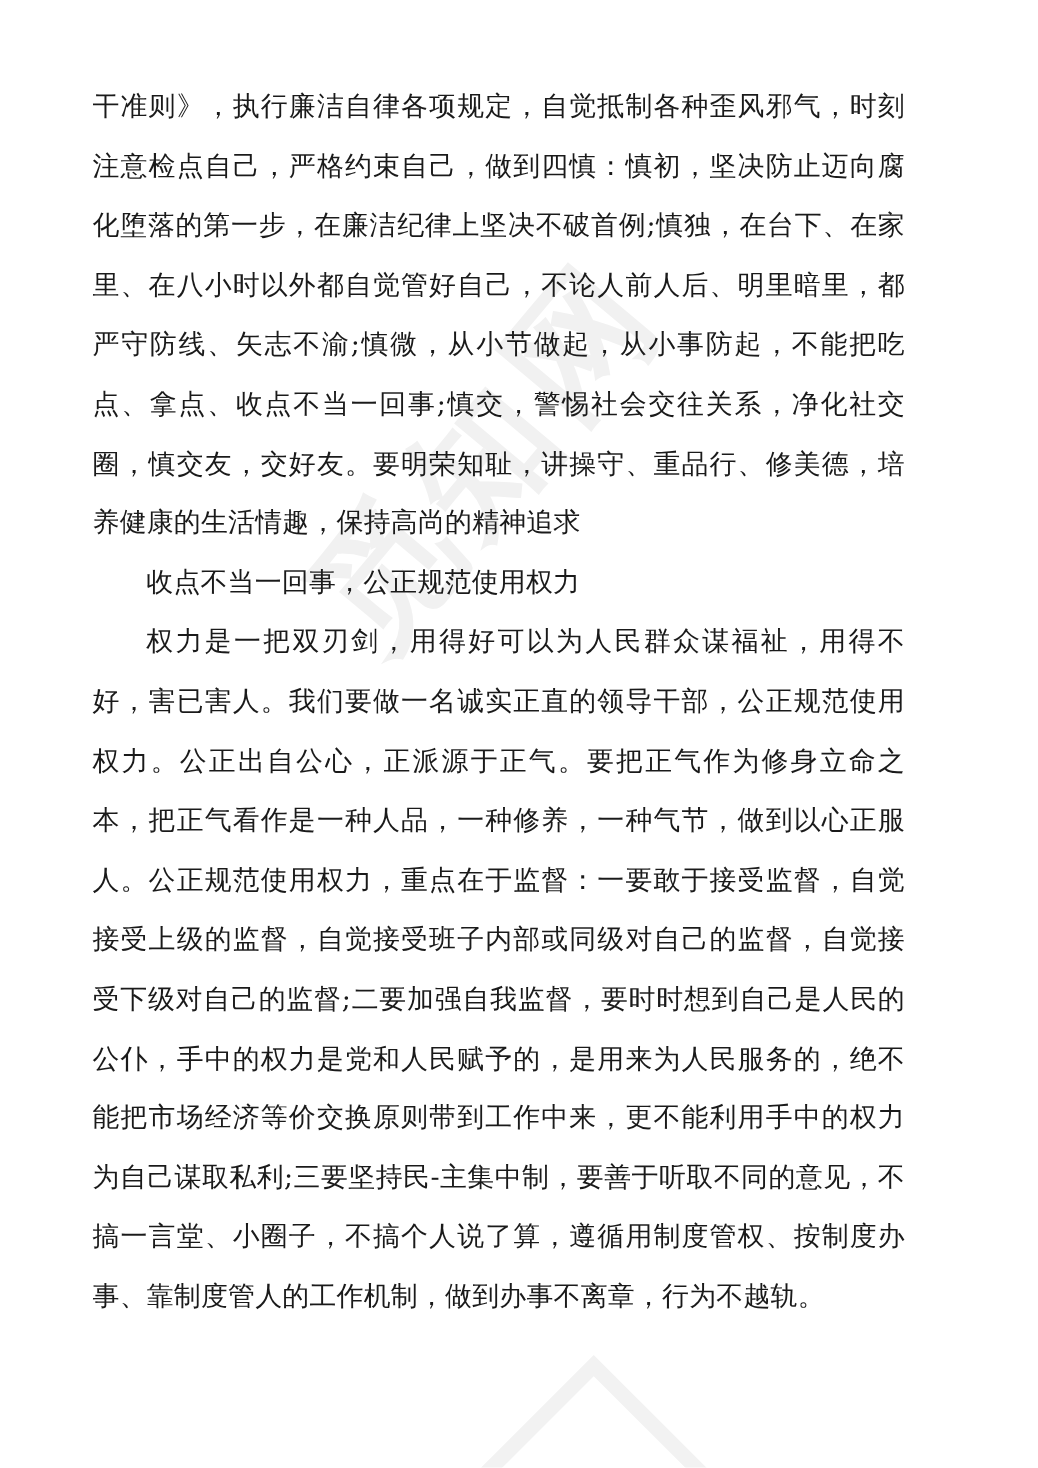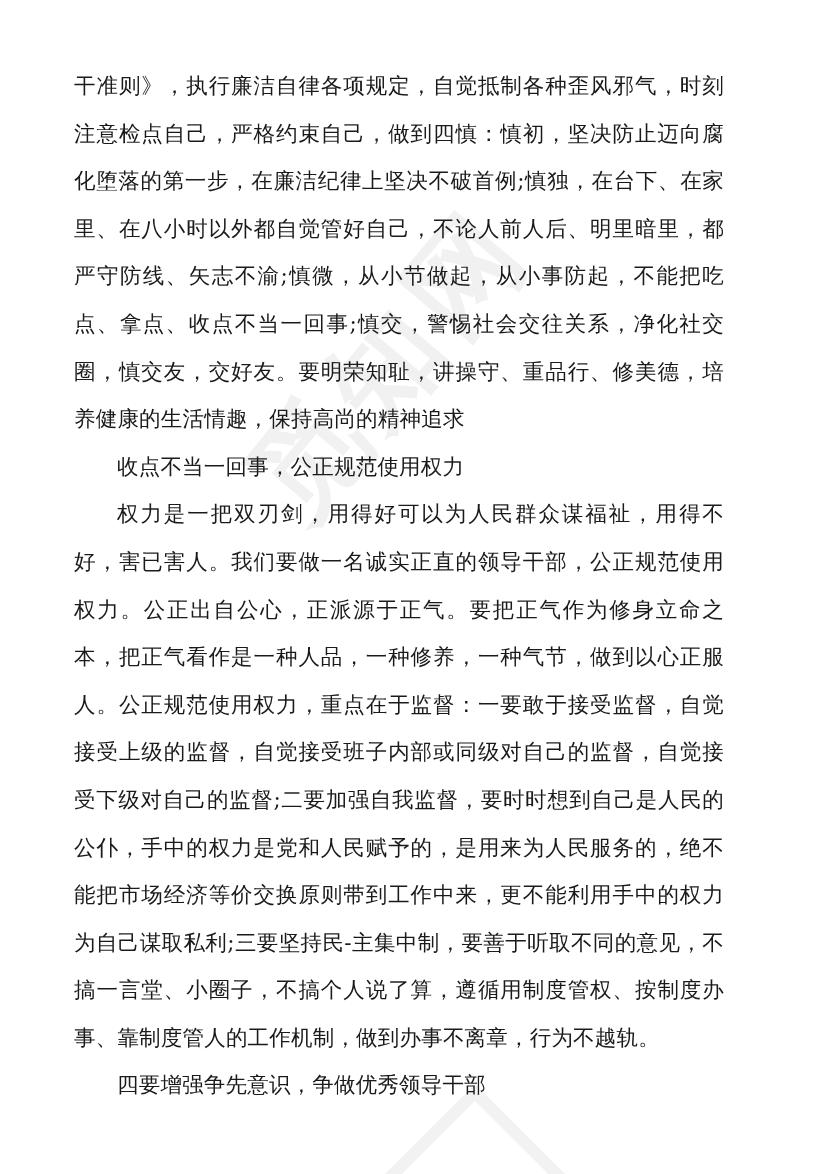--- a/index.html
+++ b/index.html
@@ -31,15 +31,14 @@
 <body>
 
 <div class="page">
   <div class="watermark wm1">觅知网</div>
   <div class="wm-diamond"></div>
 
   <div class="content">
     <p>干准则》，执行廉洁自律各项规定，自觉抵制各种歪风邪气，时刻注意检点自己，严格约束自己，做到四慎：慎初，坚决防止迈向腐化堕落的第一步，在廉洁纪律上坚决不破首例;慎独，在台下、在家里、在八小时以外都自觉管好自己，不论人前人后、明里暗里，都严守防线、矢志不渝;慎微，从小节做起，从小事防起，不能把吃点、拿点、收点不当一回事;慎交，警惕社会交往关系，净化社交圈，慎交友，交好友。要明荣知耻，讲操守、重品行、修美德，培养健康的生活情趣，保持高尚的精神追求</p>
     <p class="indent">收点不当一回事，公正规范使用权力</p>
     <p class="indent">权力是一把双刃剑，用得好可以为人民群众谋福祉，用得不好，害已害人。我们要做一名诚实正直的领导干部，公正规范使用权力。公正出自公心，正派源于正气。要把正气作为修身立命之本，把正气看作是一种人品，一种修养，一种气节，做到以心正服人。公正规范使用权力，重点在于监督：一要敢于接受监督，自觉接受上级的监督，自觉接受班子内部或同级对自己的监督，自觉接受下级对自己的监督;二要加强自我监督，要时时想到自己是人民的公仆，手中的权力是党和人民赋予的，是用来为人民服务的，绝不能把市场经济等价交换原则带到工作中来，更不能利用手中的权力为自己谋取私利;三要坚持民-主集中制，要善于听取不同的意见，不搞一言堂、小圈子，不搞个人说了算，遵循用制度管权、按制度办事、靠制度管人的工作机制，做到办事不离章，行为不越轨。</p>
-    <p class="indent">四要增强争先意识，争做优秀领导干部</p>
   </div>
 </div>
 
 </body></html>

